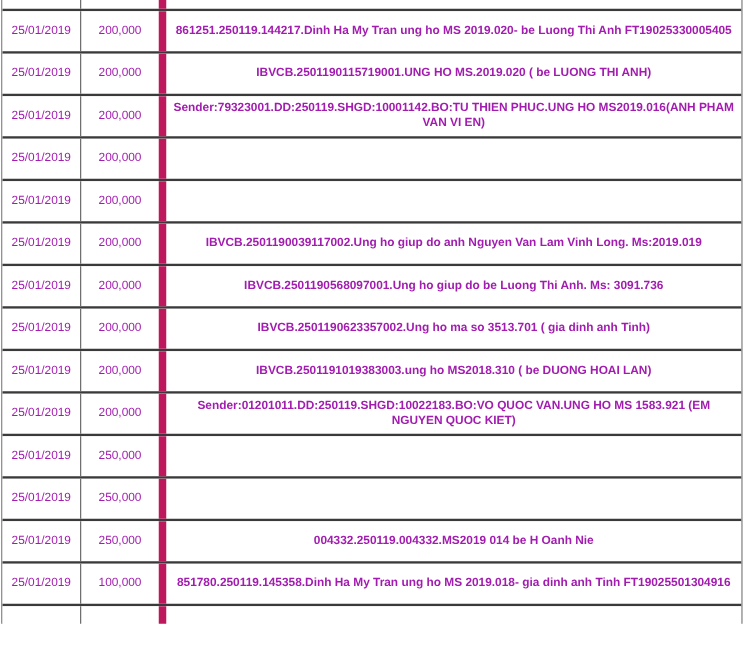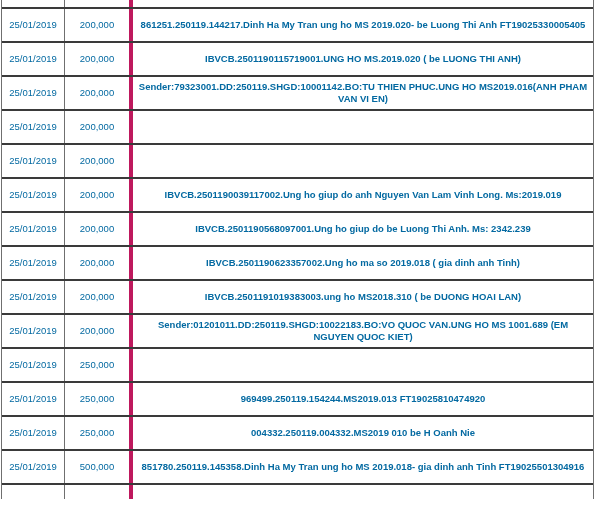--- a/index.html
+++ b/index.html
@@ -1,40 +1,40 @@
 <!DOCTYPE html>
 <html><head>
 <meta charset="utf-8">
 <style>
   html,body { margin:0; padding:0; background:#ffffff; }
   #screen {
     position:relative; width:600px; height:522px;
     background:#ffffff; overflow:hidden;
     font-family:"Liberation Sans", sans-serif;
-    color:#0369a1;
+    color:#a21caf;
   }
   .table {
     position:absolute; left:1px; top:0; width:593px;
     border-left:1px solid #6f6f6f; border-right:1px solid #6f6f6f;
     box-sizing:border-box;
   }
   .row {
     display:flex; align-items:stretch;
     border-bottom:2px solid #3a3a3a;
     min-height:32px;
     background:#ffffff;
   }
   .cell {
     display:flex; align-items:center; justify-content:center;
     text-align:center;
     font-size:9.5px; line-height:12px;
     padding:3px 4px; box-sizing:border-box;
   }
   .cell.date { width:63px; border-right:1px solid #6f6f6f; flex:none; }
-  .cell.amount { width:68px; border-right:4px solid #be185d; flex:none;align-items:center; }
+  .cell.amount { width:68px; border-right:6px solid #be185d; flex:none;align-items:center; }
   .cell.desc { flex:1; min-width:0;font-weight:bold; }
   .stub-top { min-height:0; height:7px; }
   .stub-bottom { min-height:0; height:14px; border-bottom:none; }
   .stub-top .cell, .stub-bottom .cell { padding:0; }
 </style>
 </head>
 <body>
 
 <div id="screen">
   <div class="table">
@@ -107,32 +107,32 @@
     </div>
   </div>
         <div class="row">
     <div class="cell date">
       <span>25/01/2019</span>
     </div>
     <div class="cell amount">
       <span>200,000</span>
     </div>
     <div class="cell desc">
-      <span>IBVCB.2501190568097001.Ung ho giup do be Luong Thi Anh. Ms: 2342.239</span>
-    </div>
-  </div>
-        <div class="row">
-    <div class="cell date">
-      <span>25/01/2019</span>
-    </div>
-    <div class="cell amount">
-      <span>200,000</span>
-    </div>
-    <div class="cell desc">
-      <span>IBVCB.2501190623357002.Ung ho ma so 2019.018 ( gia dinh anh Tinh)</span>
+      <span>IBVCB.2501190568097001.Ung ho giup do be Luong Thi Anh. Ms: 3091.736</span>
+    </div>
+  </div>
+        <div class="row">
+    <div class="cell date">
+      <span>25/01/2019</span>
+    </div>
+    <div class="cell amount">
+      <span>200,000</span>
+    </div>
+    <div class="cell desc">
+      <span>IBVCB.2501190623357002.Ung ho ma so 3513.701 ( gia dinh anh Tinh)</span>
     </div>
   </div>
         <div class="row">
     <div class="cell date">
       <span>25/01/2019</span>
     </div>
     <div class="cell amount">
       <span>200,000</span>
     </div>
     <div class="cell desc">
@@ -140,59 +140,56 @@
     </div>
   </div>
         <div class="row">
     <div class="cell date">
       <span>25/01/2019</span>
     </div>
     <div class="cell amount">
       <span>200,000</span>
     </div>
     <div class="cell desc">
-      <span>Sender:01201011.DD:250119.SHGD:10022183.BO:VO QUOC VAN.UNG HO MS 1001.689 (EM NGUYEN QUOC KIET)</span>
+      <span>Sender:01201011.DD:250119.SHGD:10022183.BO:VO QUOC VAN.UNG HO MS 1583.921 (EM NGUYEN QUOC KIET)</span>
     </div>
   </div>
         <div class="row">
     <div class="cell date">
       <span>25/01/2019</span>
     </div>
     <div class="cell amount">
       <span>250,000</span>
     </div>
   </div>
         <div class="row">
     <div class="cell date">
       <span>25/01/2019</span>
     </div>
     <div class="cell amount">
       <span>250,000</span>
     </div>
-    <div class="cell desc">
-      <span>969499.250119.154244.MS2019.013 FT19025810474920</span>
-    </div>
   </div>
         <div class="row">
     <div class="cell date">
       <span>25/01/2019</span>
     </div>
     <div class="cell amount">
       <span>250,000</span>
     </div>
     <div class="cell desc">
-      <span>004332.250119.004332.MS2019 010 be H Oanh Nie</span>
-    </div>
-  </div>
-        <div class="row">
-    <div class="cell date">
-      <span>25/01/2019</span>
-    </div>
-    <div class="cell amount">
-      <span>500,000</span>
+      <span>004332.250119.004332.MS2019 014 be H Oanh Nie</span>
+    </div>
+  </div>
+        <div class="row">
+    <div class="cell date">
+      <span>25/01/2019</span>
+    </div>
+    <div class="cell amount">
+      <span>100,000</span>
     </div>
     <div class="cell desc">
       <span>851780.250119.145358.Dinh Ha My Tran ung ho MS 2019.018- gia dinh anh Tinh FT19025501304916</span>
     </div>
   </div>
       </div>
 
     <div class="row stub-bottom">
       <div class="cell date"></div>
       <div class="cell amount"></div>

